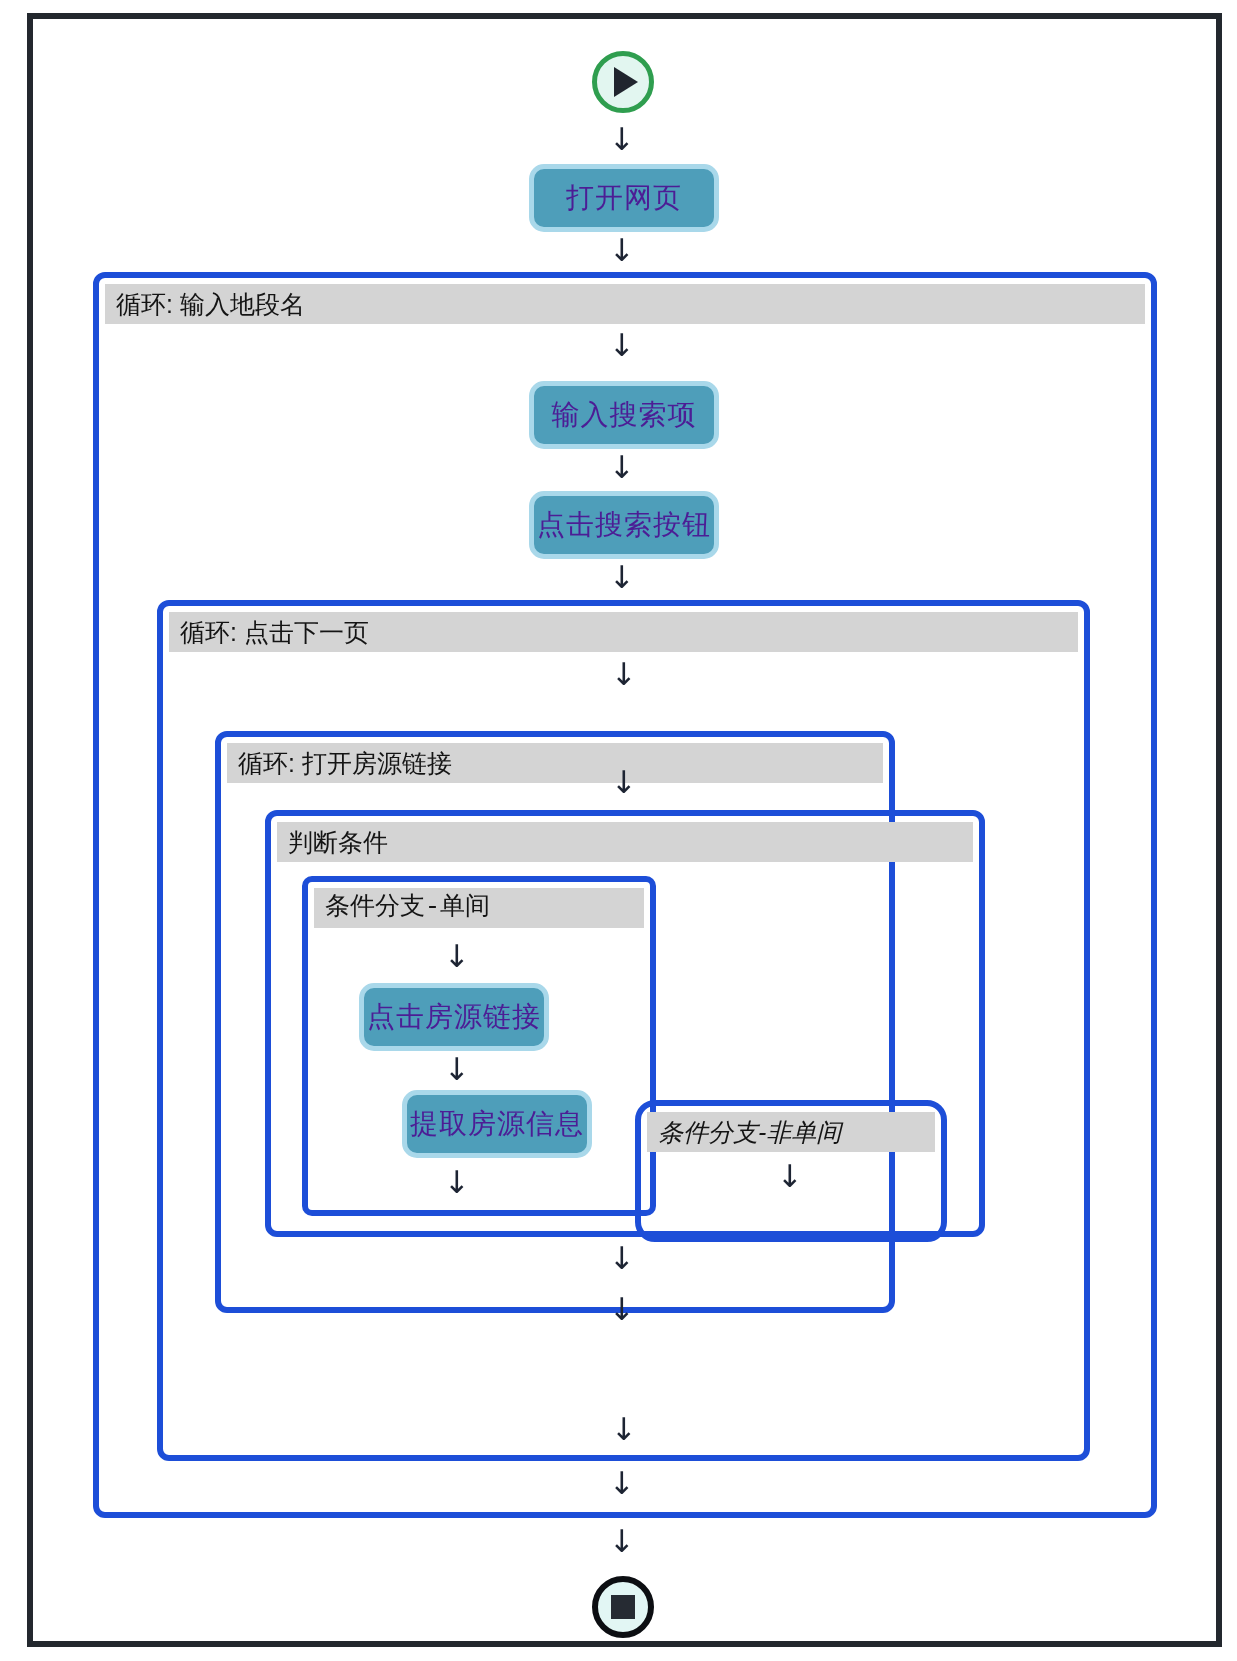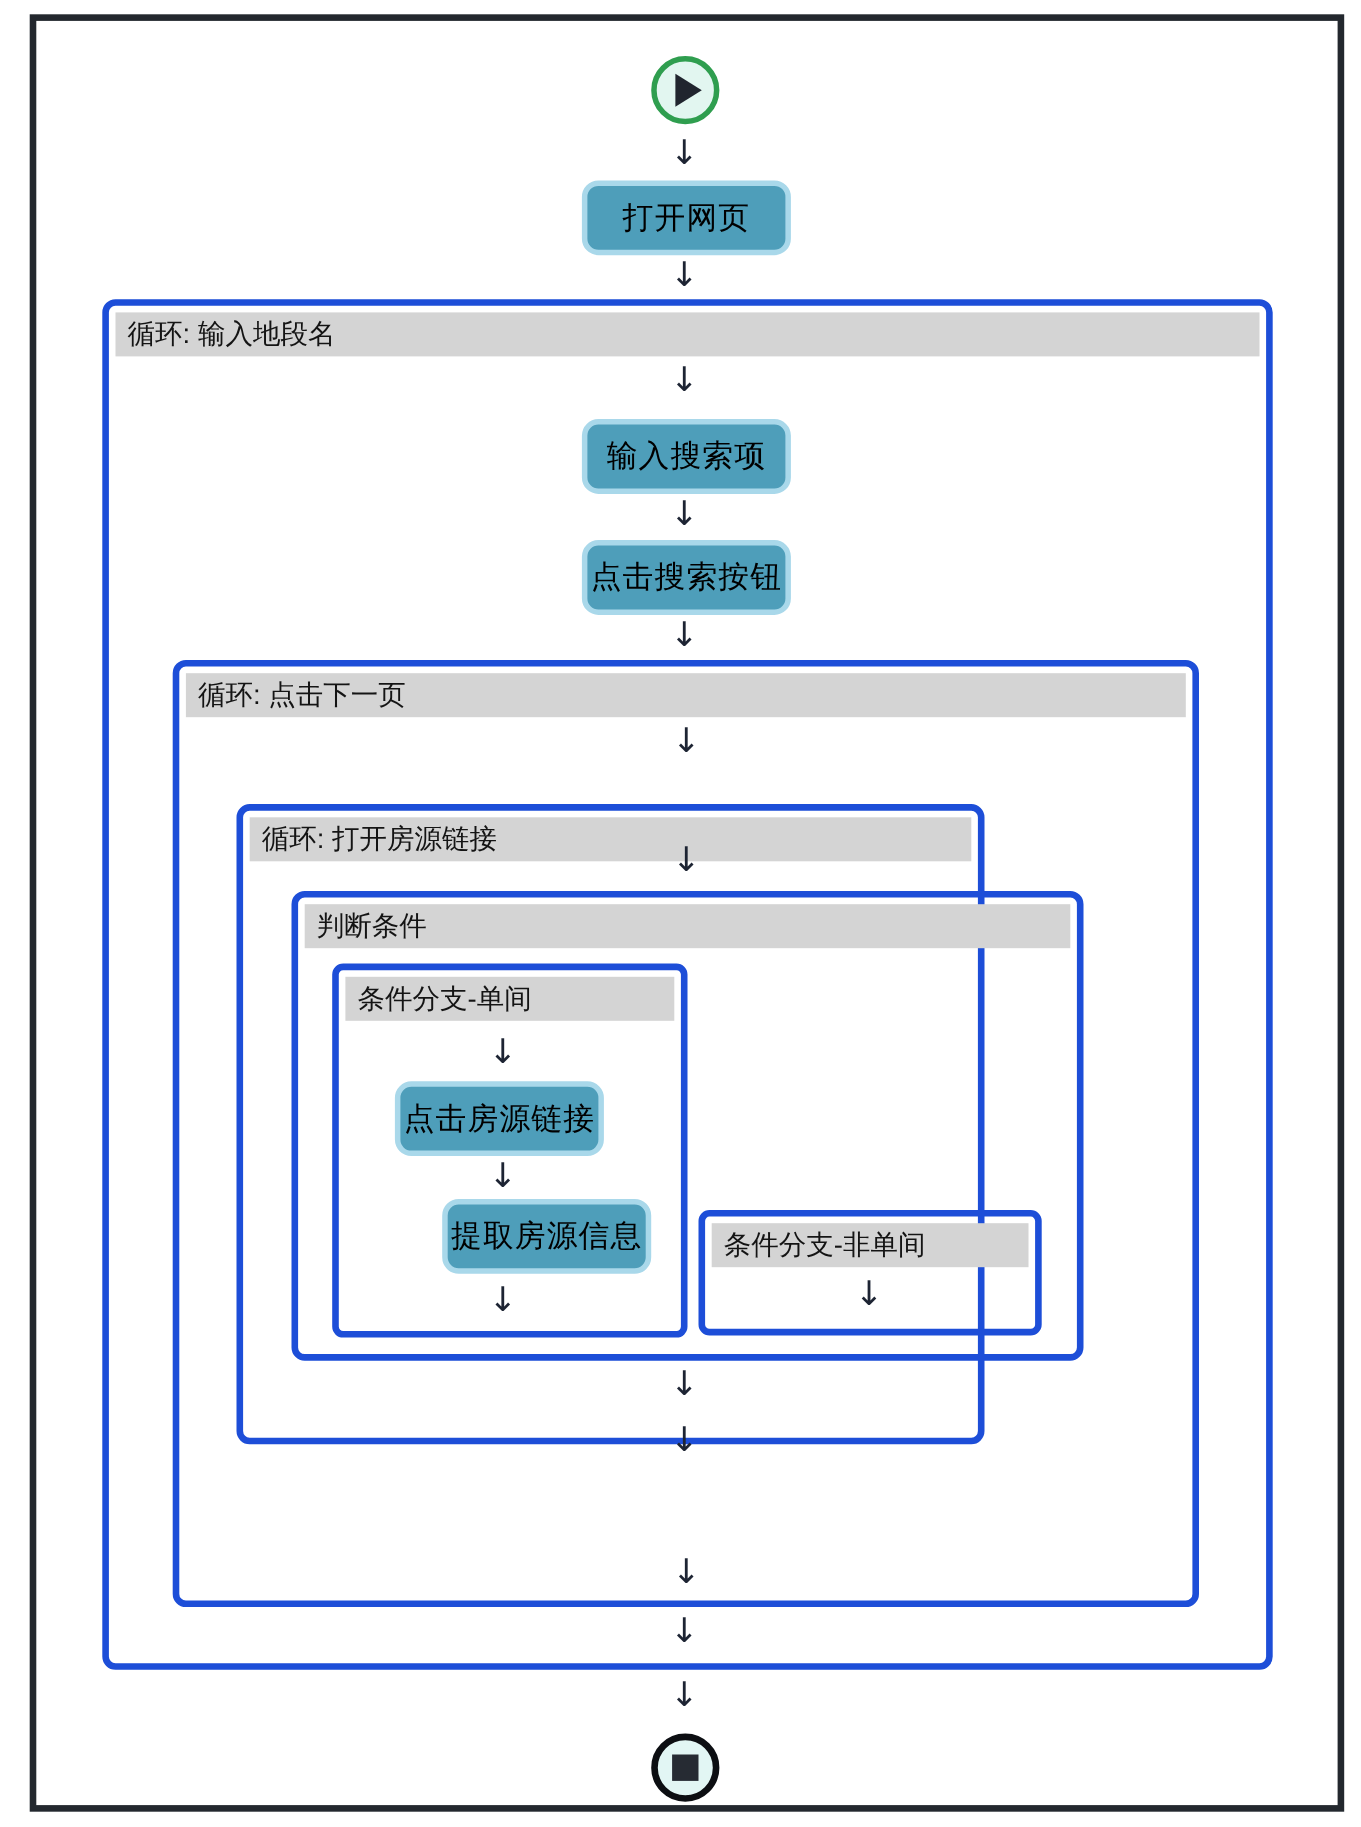--- a/index.html
+++ b/index.html
@@ -7,21 +7,21 @@
   .canvas{position:relative;width:1237px;height:1661px;background:#ffffff;overflow:hidden;}
   .frame{position:absolute;left:27px;top:13px;width:1195px;height:1634px;
          border:6px solid #23282E;box-sizing:border-box;background:transparent;}
   .container{position:absolute;border:6px solid #1d4ed8;border-radius:12px;
              box-sizing:border-box;background:transparent;}
   .hdr{position:absolute;left:6px;top:6px;width:calc(100% - 12px);height:40px;
        background:#D4D4D4;color:#141414;font-size:25px;line-height:40px;
        padding-left:11px;box-sizing:border-box;white-space:nowrap;overflow:hidden;}
   .btn{position:absolute;width:190px;height:68px;background:#4E9EBA;
        border:5px solid #A9D8EA;border-radius:15px;box-sizing:border-box;
-       color:#000000;font-size:28px;display:flex;align-items:center;
+       color:#4c1d95;font-size:28px;display:flex;align-items:center;
        justify-content:center;letter-spacing:1px;white-space:nowrap;}
   .arrow{position:absolute;width:30px;height:34px;text-align:center;
          font-size:31px;line-height:32px;color:#1D2433;
          font-family:"DejaVu Sans",sans-serif;}
   .start-icon{position:absolute;left:592px;top:51px;width:62px;height:62px;
          border:5px solid #2F9E4F;border-radius:50%;background:#E2F6F0;
          box-sizing:border-box;}
   .play-tri{position:absolute;left:17px;top:11px;width:0;height:0;
          border-left:24px solid #20252E;border-top:15px solid transparent;
          border-bottom:15px solid transparent;}
@@ -47,25 +47,25 @@
   </div>
 
   <div class="container" style="left:215px;top:703px;width:680px;height:582px;margin-top:28px;">
     <div class="hdr">循环: 打开房源链接</div>
   </div>
 
   <div class="container" style="left:265px;top:810px;width:720px;height:427px;">
     <div class="hdr">判断条件</div>
   </div>
 
-  <div class="container" style="left:302px;top:876px;width:323px;height:340px;border-radius:10px;">
+  <div class="container" style="left:302px;top:876px;width:354px;height:340px;border-radius:10px;font-family:Liberation Mono, monospace;">
     <div class="hdr">条件分支-单间</div>
   </div>
 
-  <div class="container" style="left:635px;top:1100px;width:312px;height:114px;border-radius:10px;">
+  <div class="container" style="left:635px;top:1100px;width:312px;height:142px;border-radius:20px;font-style:italic;">
     <div class="hdr">条件分支-非单间</div>
   </div>
 
   <div class="start-icon">
     <div class="play-tri"></div>
   </div>
 
   <div class="btn" style="left:529px;top:164px;">打开网页</div>
   <div class="btn" style="left:529px;top:381px;">输入搜索项</div>
   <div class="btn" style="left:529px;top:491px;text-align:right;">点击搜索按钮</div>

